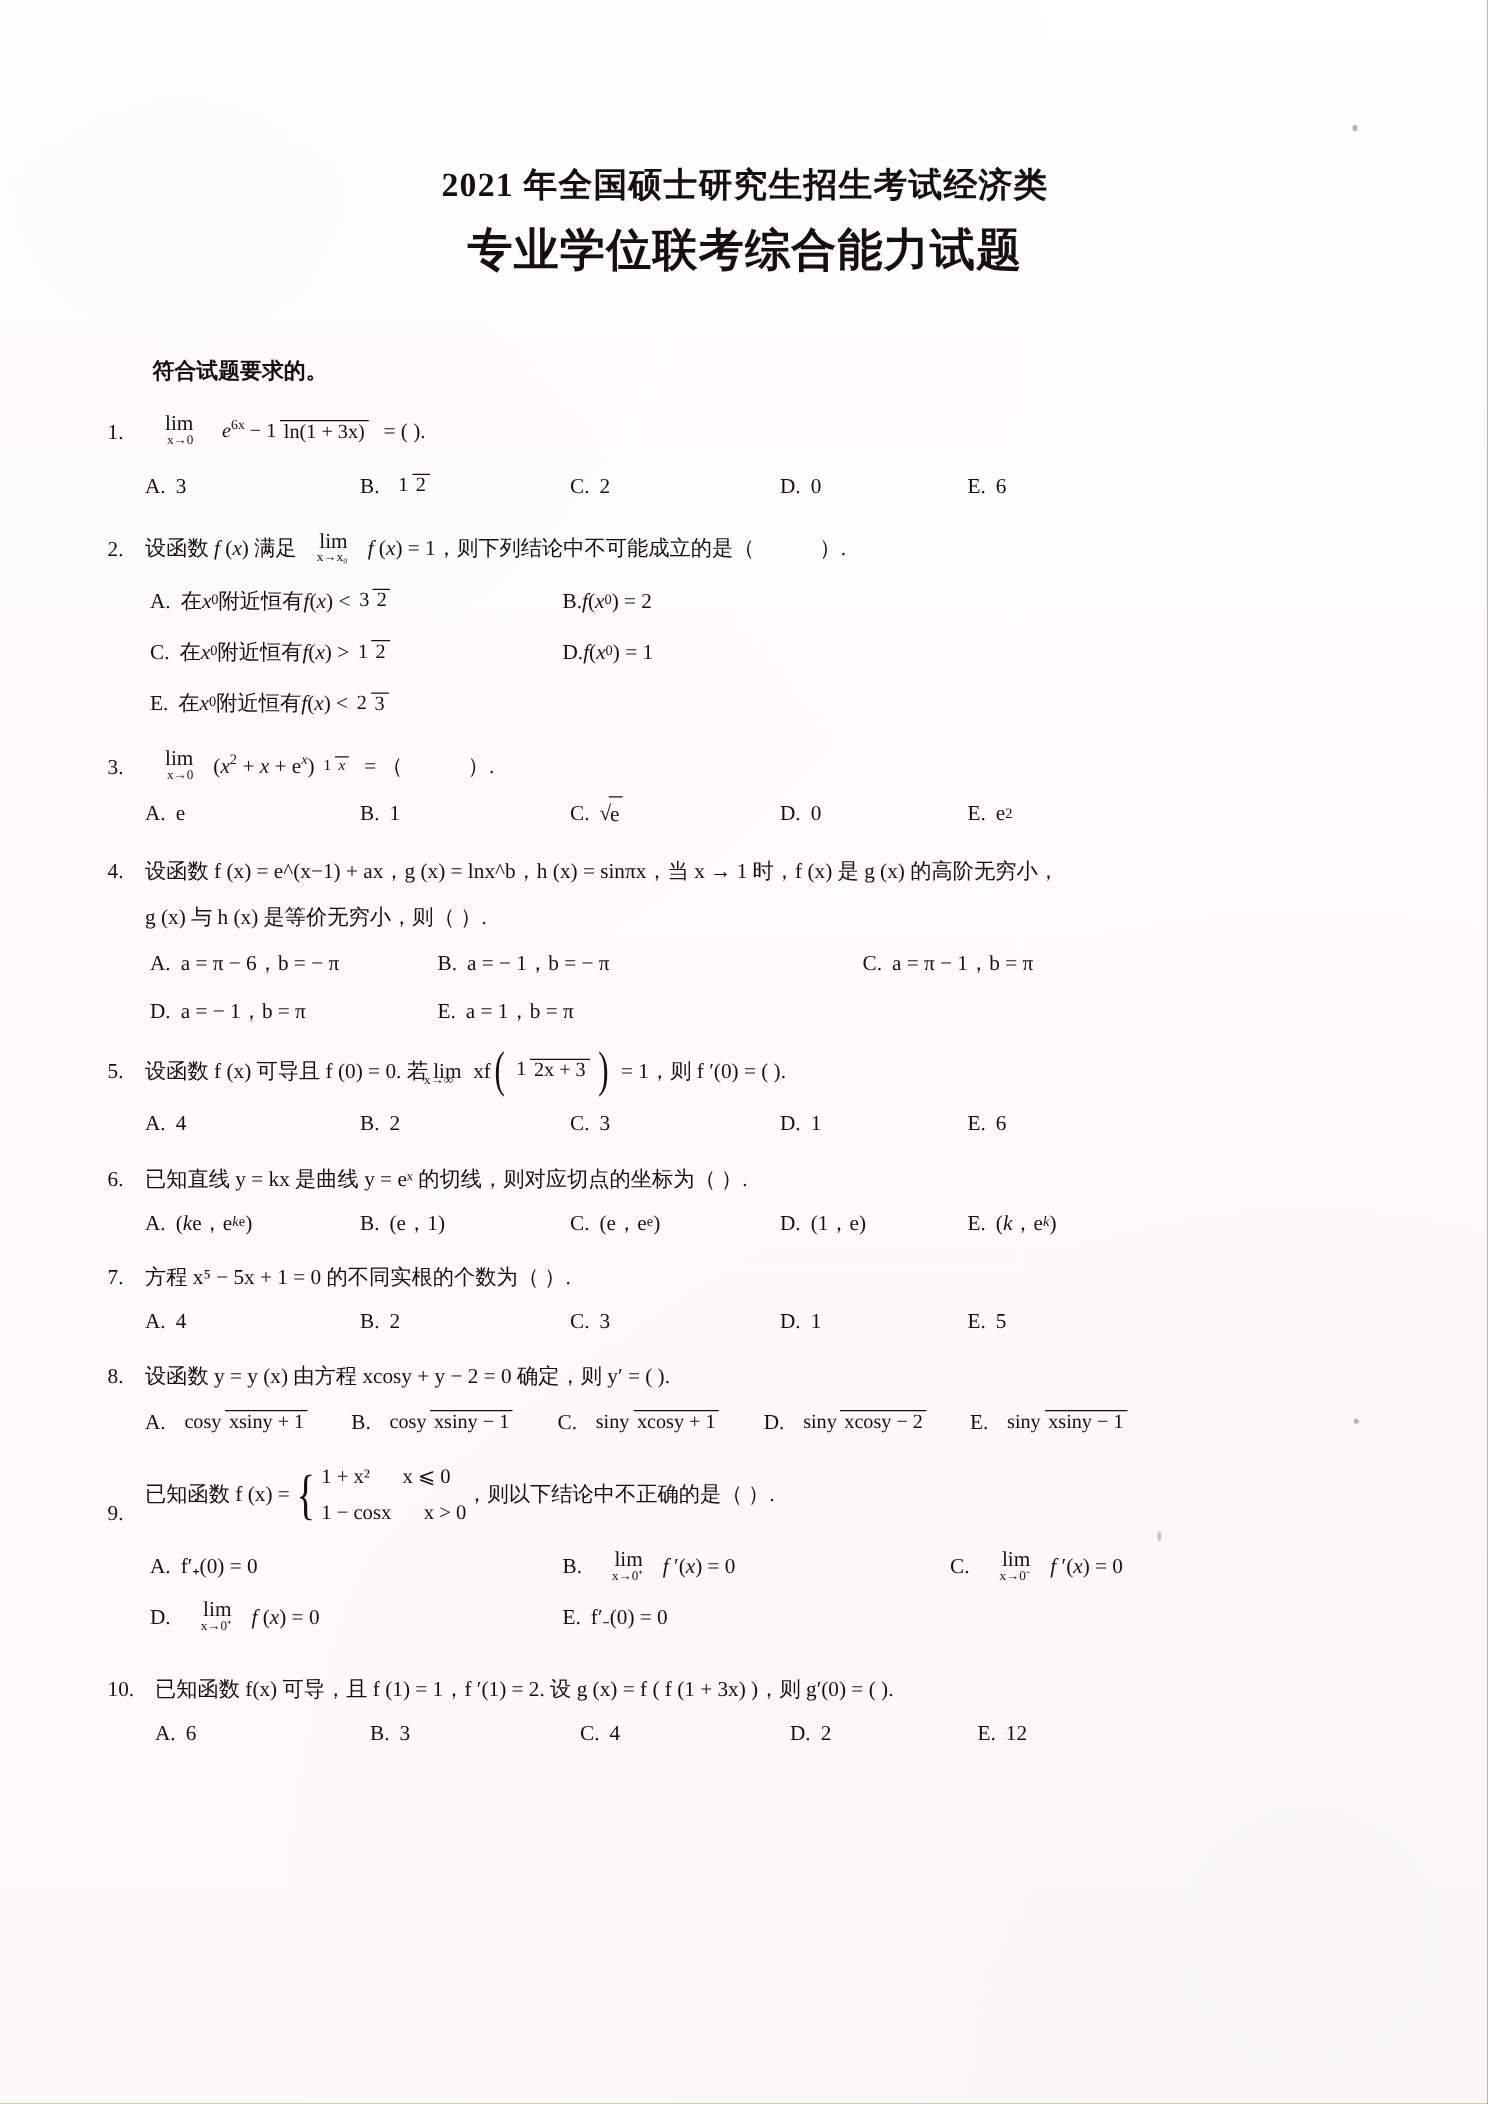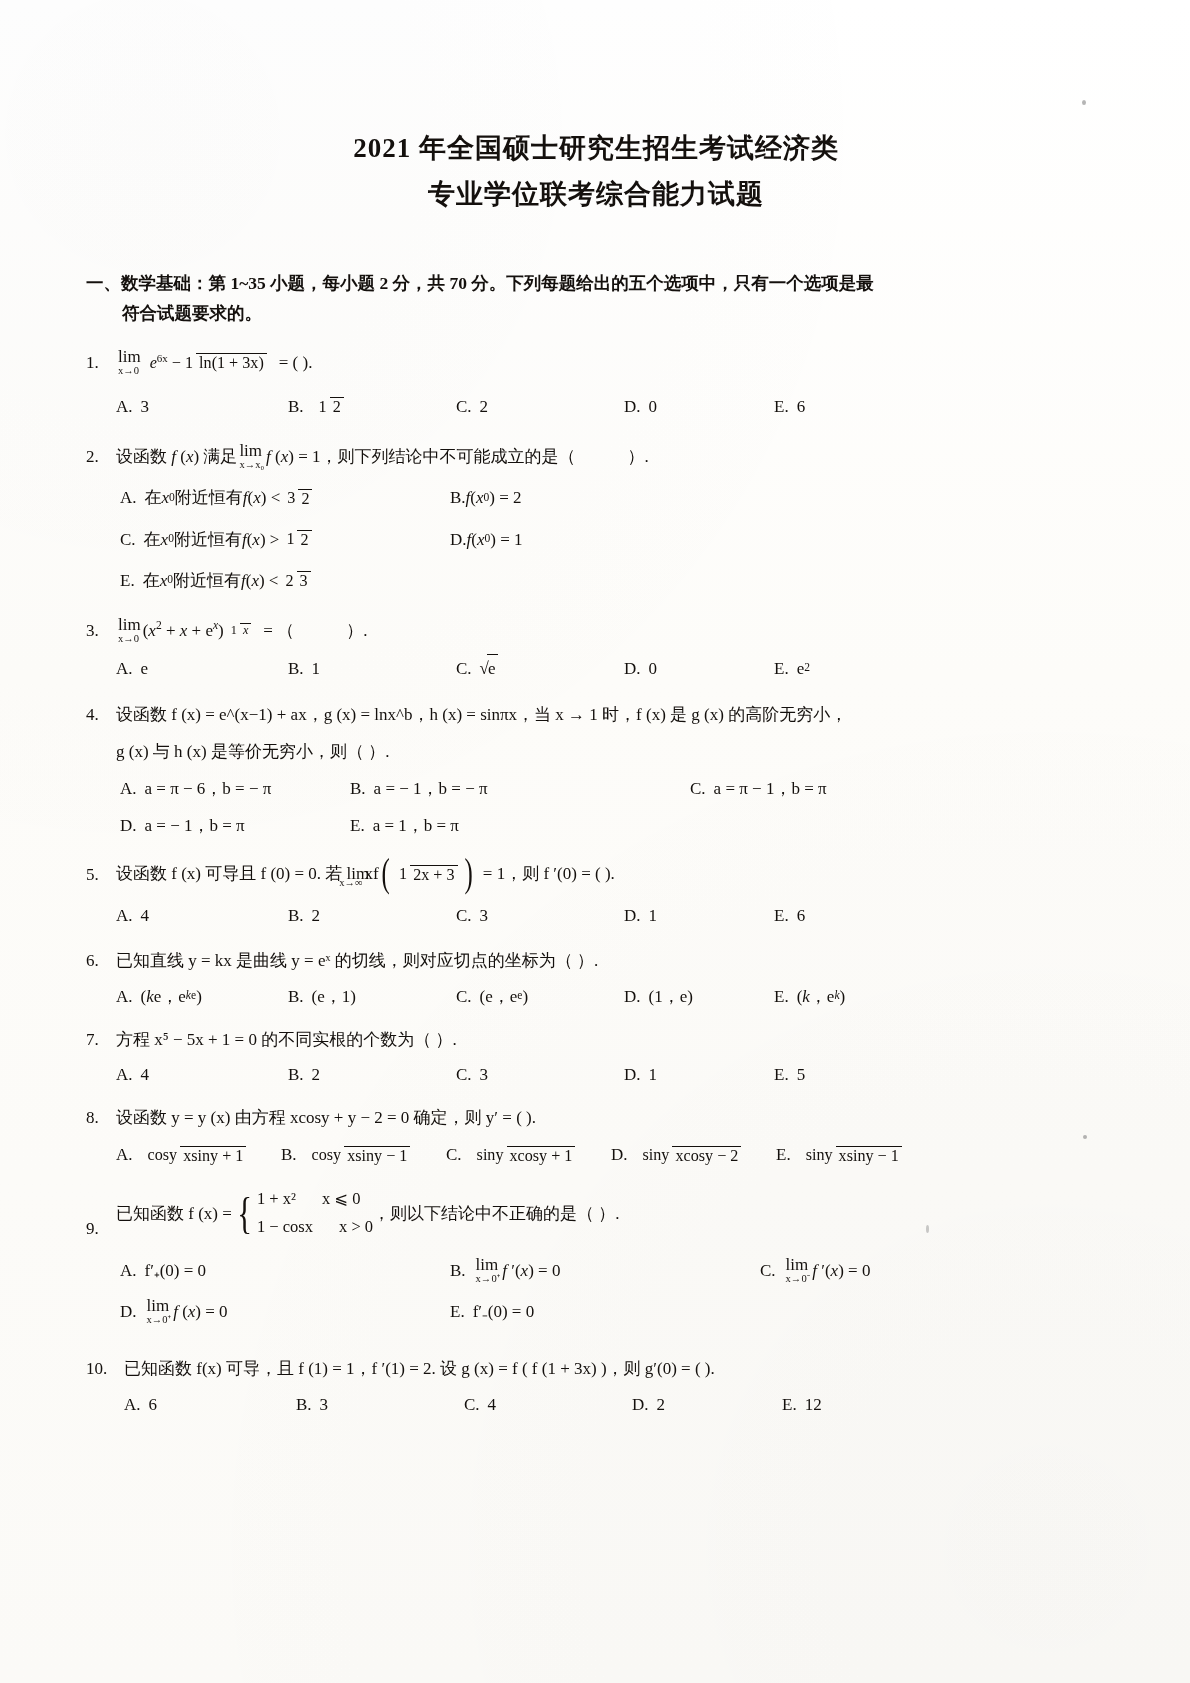--- a/index.html
+++ b/index.html
@@ -36,21 +36,21 @@
     text-align:center;
     font-size:27px;
     font-weight:bold;
     line-height:1.55;
     margin:0;
     letter-spacing:1px;
   }
   .title-block{ margin-top:128px; }
   .title-line2{
     text-align:center;
-    font-size:27px;
+    font-size:36px;
     font-weight:bold;
     letter-spacing:1px;
     margin-top:6px;
     font-family:Liberation Mono, monospace;
   }
   .section-head{
     margin-top:56px;
     font-size:17.5px;
     line-height:1.75;
     font-weight:bold;
@@ -102,24 +102,24 @@
     vertical-align:middle;
     margin:0 4px;
     line-height:1.08;
     font-size:0.95em;
   }
   .frac .num{ padding:0 3px; }
   .frac .den{ padding:0 3px; border-top:1.1px solid #14100d; }
   .lim{
     display:inline-flex;
     flex-direction:column;
-    align-items:flex-start;
+    align-items:flex-end;
     vertical-align:middle;
     line-height:1;
-    margin:0 2px;
+    margin:0 16px;
   }
   .lim .top{ font-size:1em; }
   .lim .bot{ font-size:0.62em; margin-top:1px; }
   sup{ font-size:0.68em; vertical-align:super; }
   sub{ font-size:0.68em; vertical-align:sub; }
   .sqrt{
     display:inline-block;
     border-top:1.1px solid #14100d;
     padding:0 3px 0 1px;
     margin-left:-2px;
@@ -174,21 +174,20 @@
   <div class="smudge" style="left:926px;top:1225px;width:3px;height:8px;opacity:0.35;"></div>
 
   <div class="content">
 
     <div class="title-block">
       <h1 class="title">2021 年全国硕士研究生招生考试经济类</h1>
       <div class="title-line2">专业学位联考综合能力试题</div>
     </div>
 
     <div class="section-head">
-      <span>一、数学基础：第 1~35 小题，每小题 2 分，共 70 分。下列每题给出的五个选项中，只有一个选项是最</span>
       <span class="sub">符合试题要求的。</span>
     </div>
 
     <div class="q">
       <div class="q-line">
         <span class="q-num">1.</span>
         <span class="q-body">
           <span class="lim">
             <span class="top">lim</span>
             <span class="bot">x→0</span>

